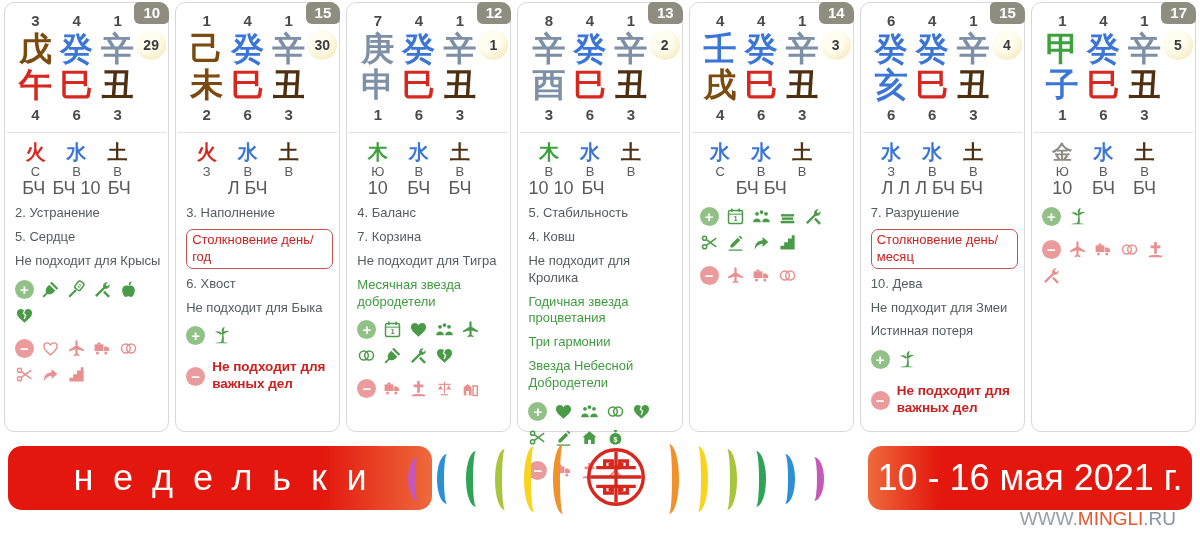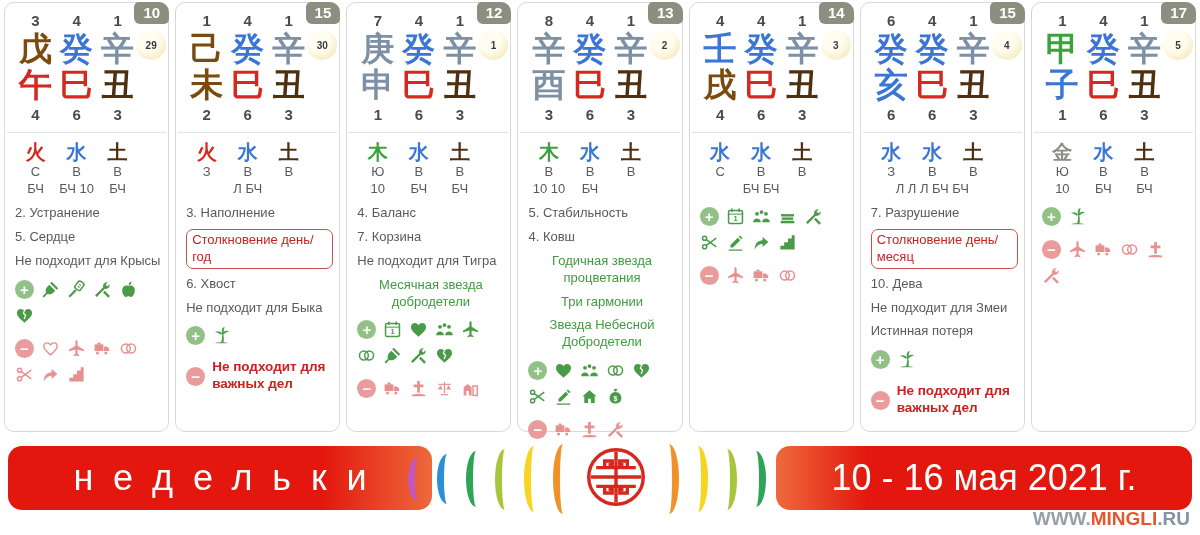--- a/index.html
+++ b/index.html
@@ -7,63 +7,63 @@
         font-family:"Liberation Sans", sans-serif;}
   
   .cards{position:absolute;left:4px;top:2px;right:4px;display:flex;gap:6px;}
   .card{flex:1 1 0;height:430px;background:#fff;border:1px solid #d8d8d8;border-radius:10px;
         position:relative;padding:8px 6px 0 10px;box-sizing:border-box;}
   .day-badge{position:absolute;top:-1px;right:-1px;background:#8e8e80;color:#fff;
         font-size:15px;font-weight:bold;padding:2px 9px 3px;border-radius:5px 10px 5px 6px;}
   .moon-badge{position:absolute;top:27px;right:2px;width:30px;height:30px;border-radius:50%;
         background:radial-gradient(circle at 38% 32%, #fffdf0 40%, #f1e3a8 100%);
         display:flex;align-items:center;justify-content:center;
-        color:#3a3a3a;font-size:10px;font-weight:bold;}
+        color:#3a3a3a;font-size:14px;font-weight:bold;}
   .grid{display:grid;grid-template-columns:repeat(3,1fr);width:calc(100% - 24px);text-align:center;}
   .top-nums span,.bot-nums span{font-size:15px;font-weight:bold;color:#4a4a4a;line-height:20px;}
   .stems span,.branches span{font-size:33px;font-weight:bold;line-height:36px;}
   .bot-nums{margin-top:2px;}
   .divider{border:none;border-top:1px solid #e2e2e2;margin:7px -4px 8px -8px;}
   .elems span{font-size:20px;font-weight:bold;line-height:22px;}
   .letters span{font-size:13px;color:#5a5a5a;line-height:17px;}
   .extra{min-height:17px;}
-  .extra span{font-size:13px;color:#5a5a5a;line-height:17px;white-space:nowrap;}
+  .extra span{font-size:18px;color:#5a5a5a;line-height:17px;white-space:nowrap;}
   .extra .span-all{grid-column:1 / -1;}
   .notes{margin-top:8px;}
   .note{font-size:13px;color:#555b5e;margin:7px 0;line-height:1.3;}
-  .note.green{color:#3f9b3f;text-align:center;}
+  .note.green{color:#3f9b3f;}
   .note.alert{color:#cb2121;border:1px solid #c95050;border-radius:7px;padding:2px 5px;
         width:fit-content;max-width:100%;box-sizing:border-box;}
   .icons{display:flex;flex-wrap:wrap;gap:7px 7px;align-items:center;margin-top:10px;
         padding-right:2px;}
   .icons.good{color:#4a9b47;}
   .icons.bad{color:#e89090;margin-top:14px;}
   .icon{width:19px;height:19px;display:inline-flex;}
   .icon svg{width:100%;height:100%;}
   .chip{width:19px;height:19px;border-radius:50%;color:#fff;font-size:15px;font-weight:bold;
         display:inline-flex;align-items:center;justify-content:center;line-height:1;}
   .chip.plus{background:#92c187;}
   .chip.minus{background:#ea9c9c;}
   .bad-note{font-size:13.5px;font-weight:bold;color:#cb2121;line-height:1.25;max-width:115px;}
   
   .banner-left{position:absolute;left:8px;top:446px;width:424px;height:64px;border-radius:14px;
         background:linear-gradient(90deg,#e3170d 0%,#e3170d 74%,#ee6a3c 100%);
         display:flex;align-items:center;justify-content:center;}
   .banner-left span{color:#fff;font-size:36px;letter-spacing:0.55em;padding-left:0.55em;}
-  .banner-right{position:absolute;right:8px;top:446px;width:416px;height:64px;border-radius:14px;
+  .banner-right{position:absolute;right:8px;top:446px;width:324px;height:64px;border-radius:14px;
         background:linear-gradient(90deg,#ee6a3c 0%,#e3170d 22%,#e3170d 100%);
         display:flex;align-items:center;justify-content:center;}
   .banner-right span{color:#fff;font-size:36px;font-weight:500;white-space:nowrap;}
   .arcs{position:absolute;left:436px;top:443px;width:360px;height:72px;
         display:flex;align-items:center;justify-content:center;gap:9px;}
   .arc{border-radius:50%;width:13px;flex:0 0 auto;}
   .arc.l{border-left:7px solid;}
   .arc.r{border-right:7px solid;}
   .medallion{flex:0 0 auto;margin:0 2px;}
-  .site{position:absolute;right:10px;top:508px;font-size:19px;font-weight:bold;cursor:pointer;}
+  .site{position:absolute;right:24px;top:508px;font-size:19px;font-weight:normal;cursor:pointer;}
   .site .p1{color:#97a0a8;} .site .p2{color:#e4572e;} .site .p3{color:#8494a4;}
 </style>
 </head>
 <body>
 
 <div class="page">
   <div class="cards" id="cards">
   <section class="card">
     <div class="day-badge">10</div>
     <div class="moon-badge">29</div>
@@ -423,20 +423,21 @@
           <span>В</span>
         </div>
     <div class="grid extra">
           <span>10 10</span>
           <span>БЧ</span>
           <span></span>
         </div>
     <div class="notes">
           <div class="note">5. Стабильность</div>
           <div class="note">4. Ковш</div>
+          <div class="note">Не подходит для Кролика</div>
           <div class="note green">Годичная звезда процветания</div>
           <div class="note green">Три гармонии</div>
           <div class="note green">Звезда Небесной Добродетели</div>
         </div>
     <div class="icons good">
           <span class="chip plus">+</span>
           <span class="icon">
             <svg viewBox="0 0 24 24" fill="currentColor">
               <path d="M12 21C6.4 16.5 2.5 13.1 2.5 8.9 2.5 6 4.8 3.9 7.4 3.9c1.8 0 3.5 1 4.6 2.7 1.1-1.7 2.8-2.7 4.6-2.7 2.6 0 4.9 2.1 4.9 5 0 4.2-3.9 7.6-9.5 12.1z"></path>
             </svg>

